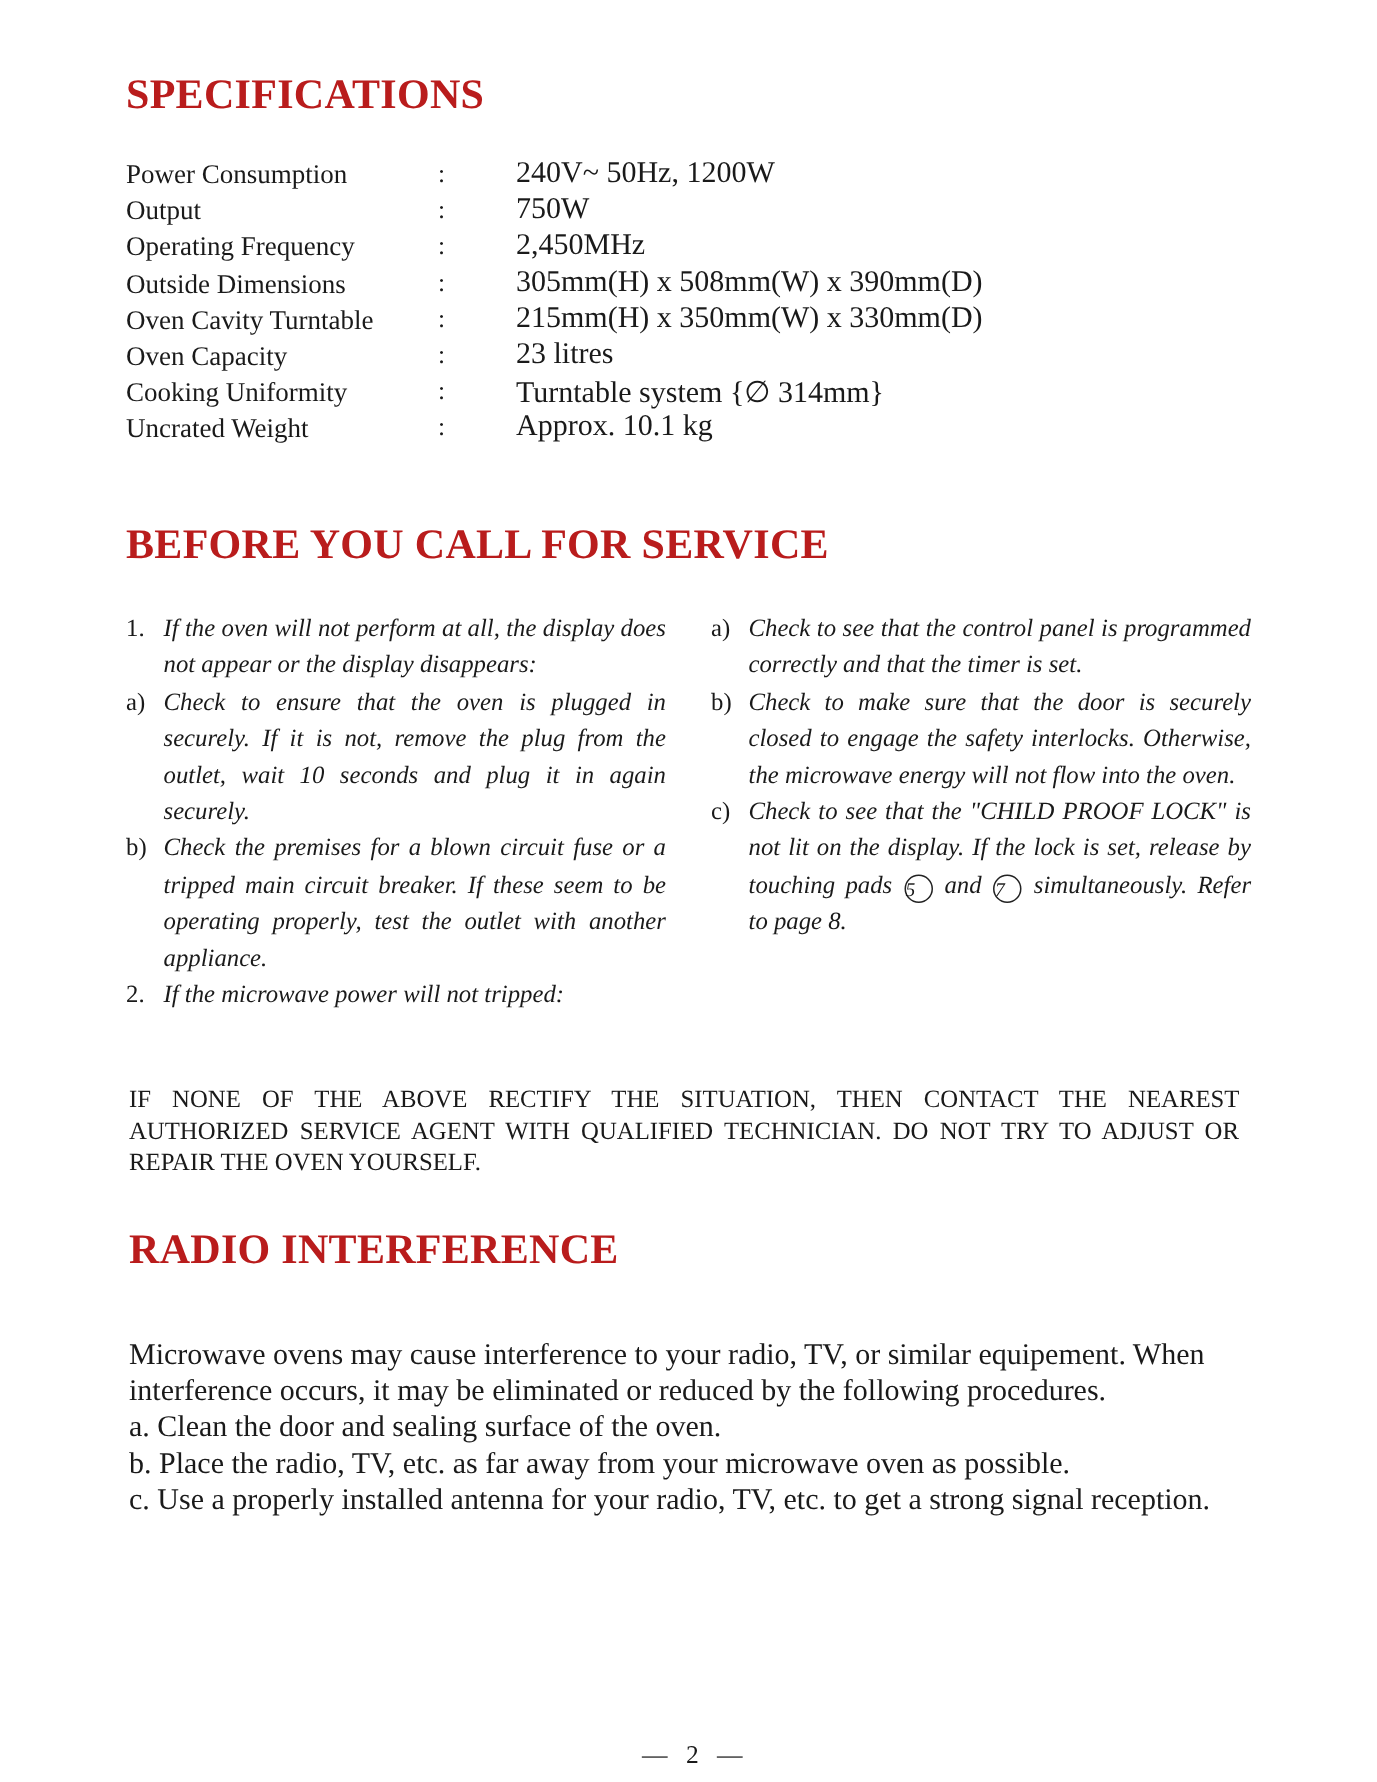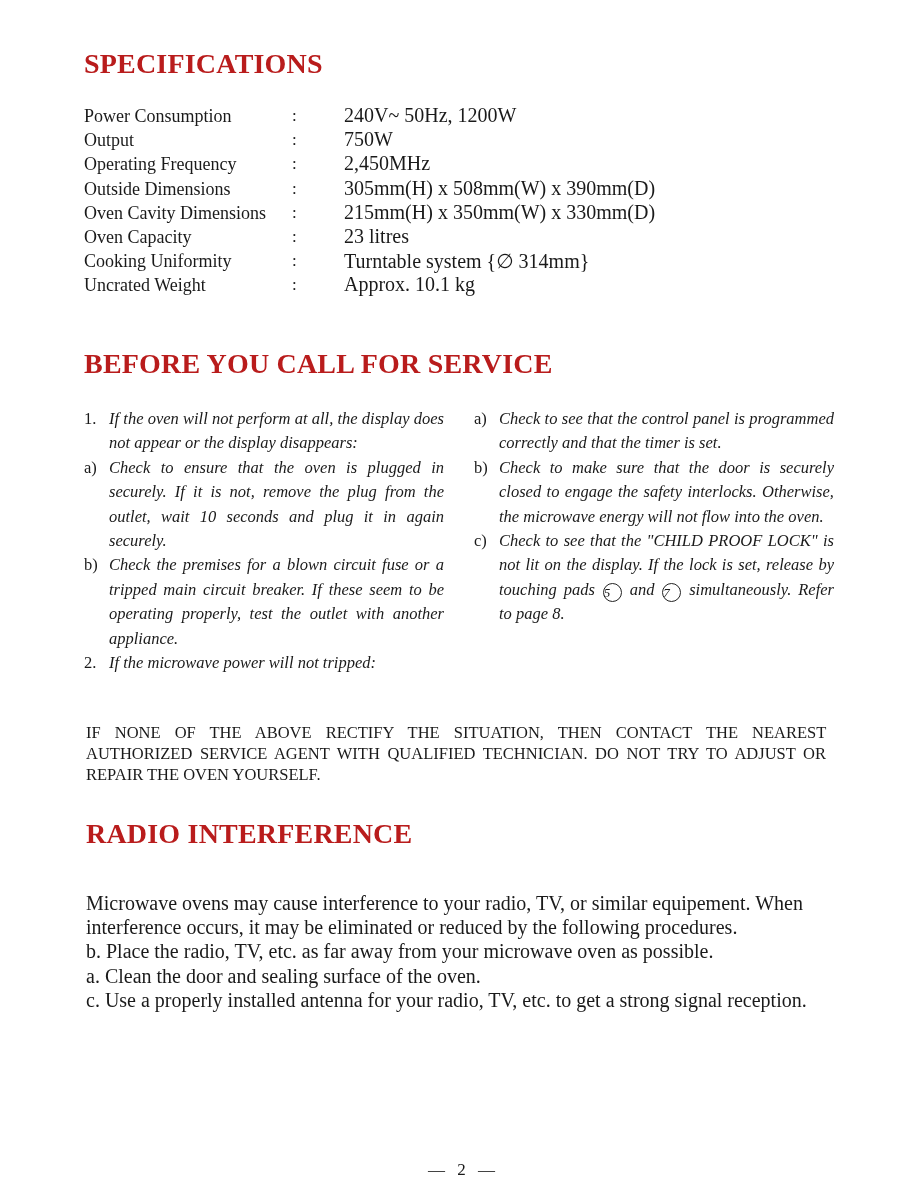--- a/index.html
+++ b/index.html
@@ -51,21 +51,21 @@
     <span class="spec-label">Operating Frequency</span>
     <span class="spec-colon">:</span>
     <span class="spec-value">2,450MHz</span>
   </div>
   <div class="spec-row">
     <span class="spec-label">Outside Dimensions</span>
     <span class="spec-colon">:</span>
     <span class="spec-value">305mm(H) x 508mm(W) x 390mm(D)</span>
   </div>
   <div class="spec-row">
-    <span class="spec-label">Oven Cavity Dimensions</span>
+    <span class="spec-label">Oven Cavity Turntable</span>
     <span class="spec-colon">:</span>
     <span class="spec-value">215mm(H) x 350mm(W) x 330mm(D)</span>
   </div>
   <div class="spec-row">
     <span class="spec-label">Oven Capacity</span>
     <span class="spec-colon">:</span>
     <span class="spec-value">23 litres</span>
   </div>
   <div class="spec-row">
     <span class="spec-label">Cooking Uniformity</span>
@@ -114,18 +114,18 @@
     <span class="item-text"><span>Check to see that the "CHILD PROOF LOCK" is not lit on the display. If the lock is set, release by touching pads</span> <span class="circ">5</span> <span>and</span> <span class="circ">7</span> <span>simultaneously. Refer to page 8.</span></span>
   </div>
 </div>
 
 <p class="notice"><span>IF NONE OF THE ABOVE RECTIFY THE SITUATION, THEN CONTACT THE NEAREST</span> <span class="underline">AUTHORIZED</span> <span>SERVICE AGENT WITH QUALIFIED TECHNICIAN. DO NOT TRY TO ADJUST OR REPAIR THE OVEN YOURSELF.</span></p>
 
 <h1 class="h1" id="radio-title">RADIO INTERFERENCE</h1>
 
 <div class="radio">
   <div>Microwave ovens may cause interference to your radio, TV, or similar equipement. When interference occurs, it may be eliminated or reduced by the following procedures.</div>
+  <div>a. Clean the door and sealing surface of the oven.</div>
   <div>b. Place the radio, TV, etc. as far away from your microwave oven as possible.</div>
-  <div>a. Clean the door and sealing surface of the oven.</div>
   <div>c. Use a properly installed antenna for your radio, TV, etc. to get a strong signal reception.</div>
 </div>
 
 <div class="page-num">— 2 —</div>
 
 </body></html>

